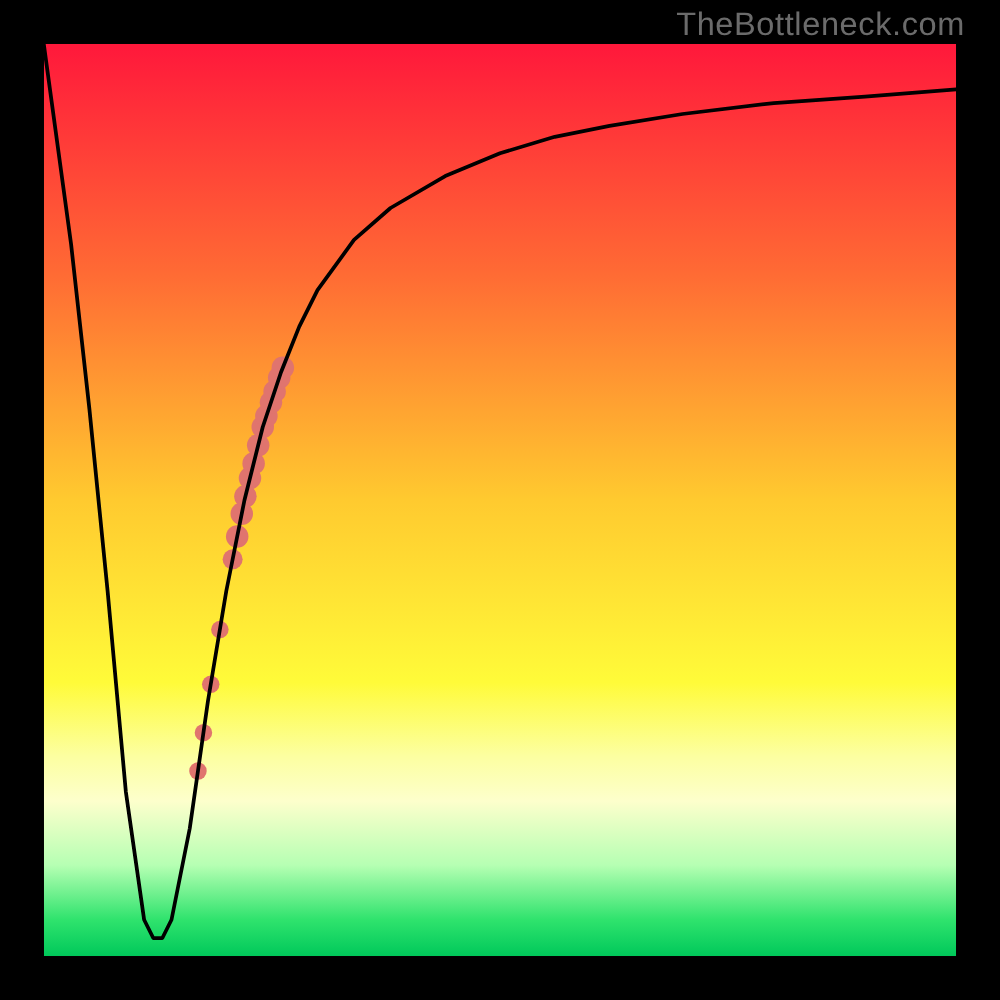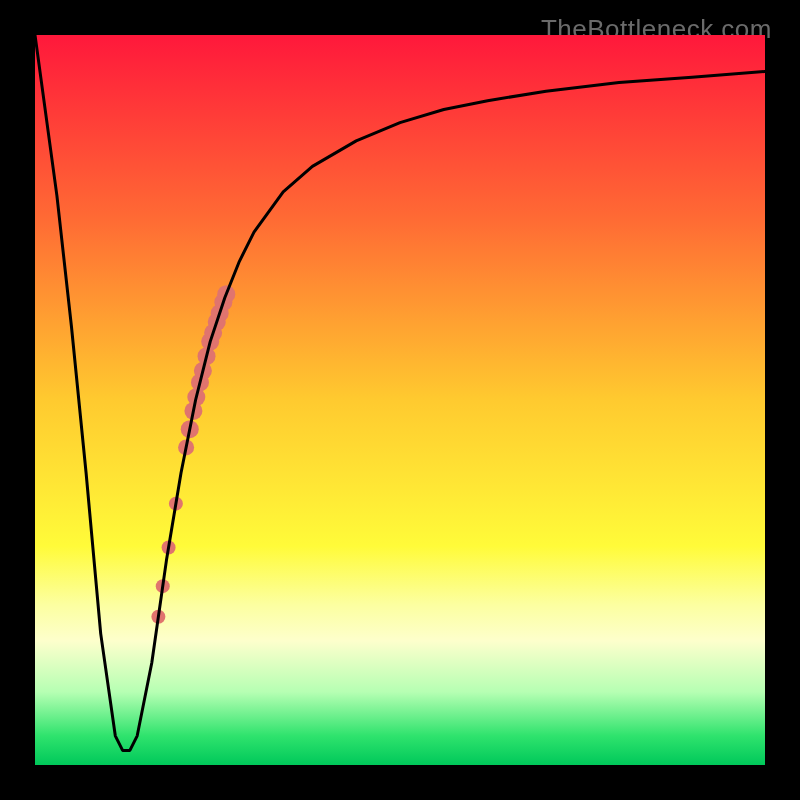--- a/index.html
+++ b/index.html
@@ -21,21 +21,21 @@
   .plot {
     position: absolute;
     left: 35px;
     top: 35px;
     width: 730px;
     height: 730px;
     overflow: hidden;
   }
   .watermark {
     position: absolute;
-    top: 14px;
+    top: 4px;
     right: 28px;
     font-family: Arial, Helvetica, sans-serif;
     font-size: 26px;
     color: #6b6b6b;
     letter-spacing: 0.5px;
     font-weight: 500;
   }
 </style>
 </head>
 <body>

